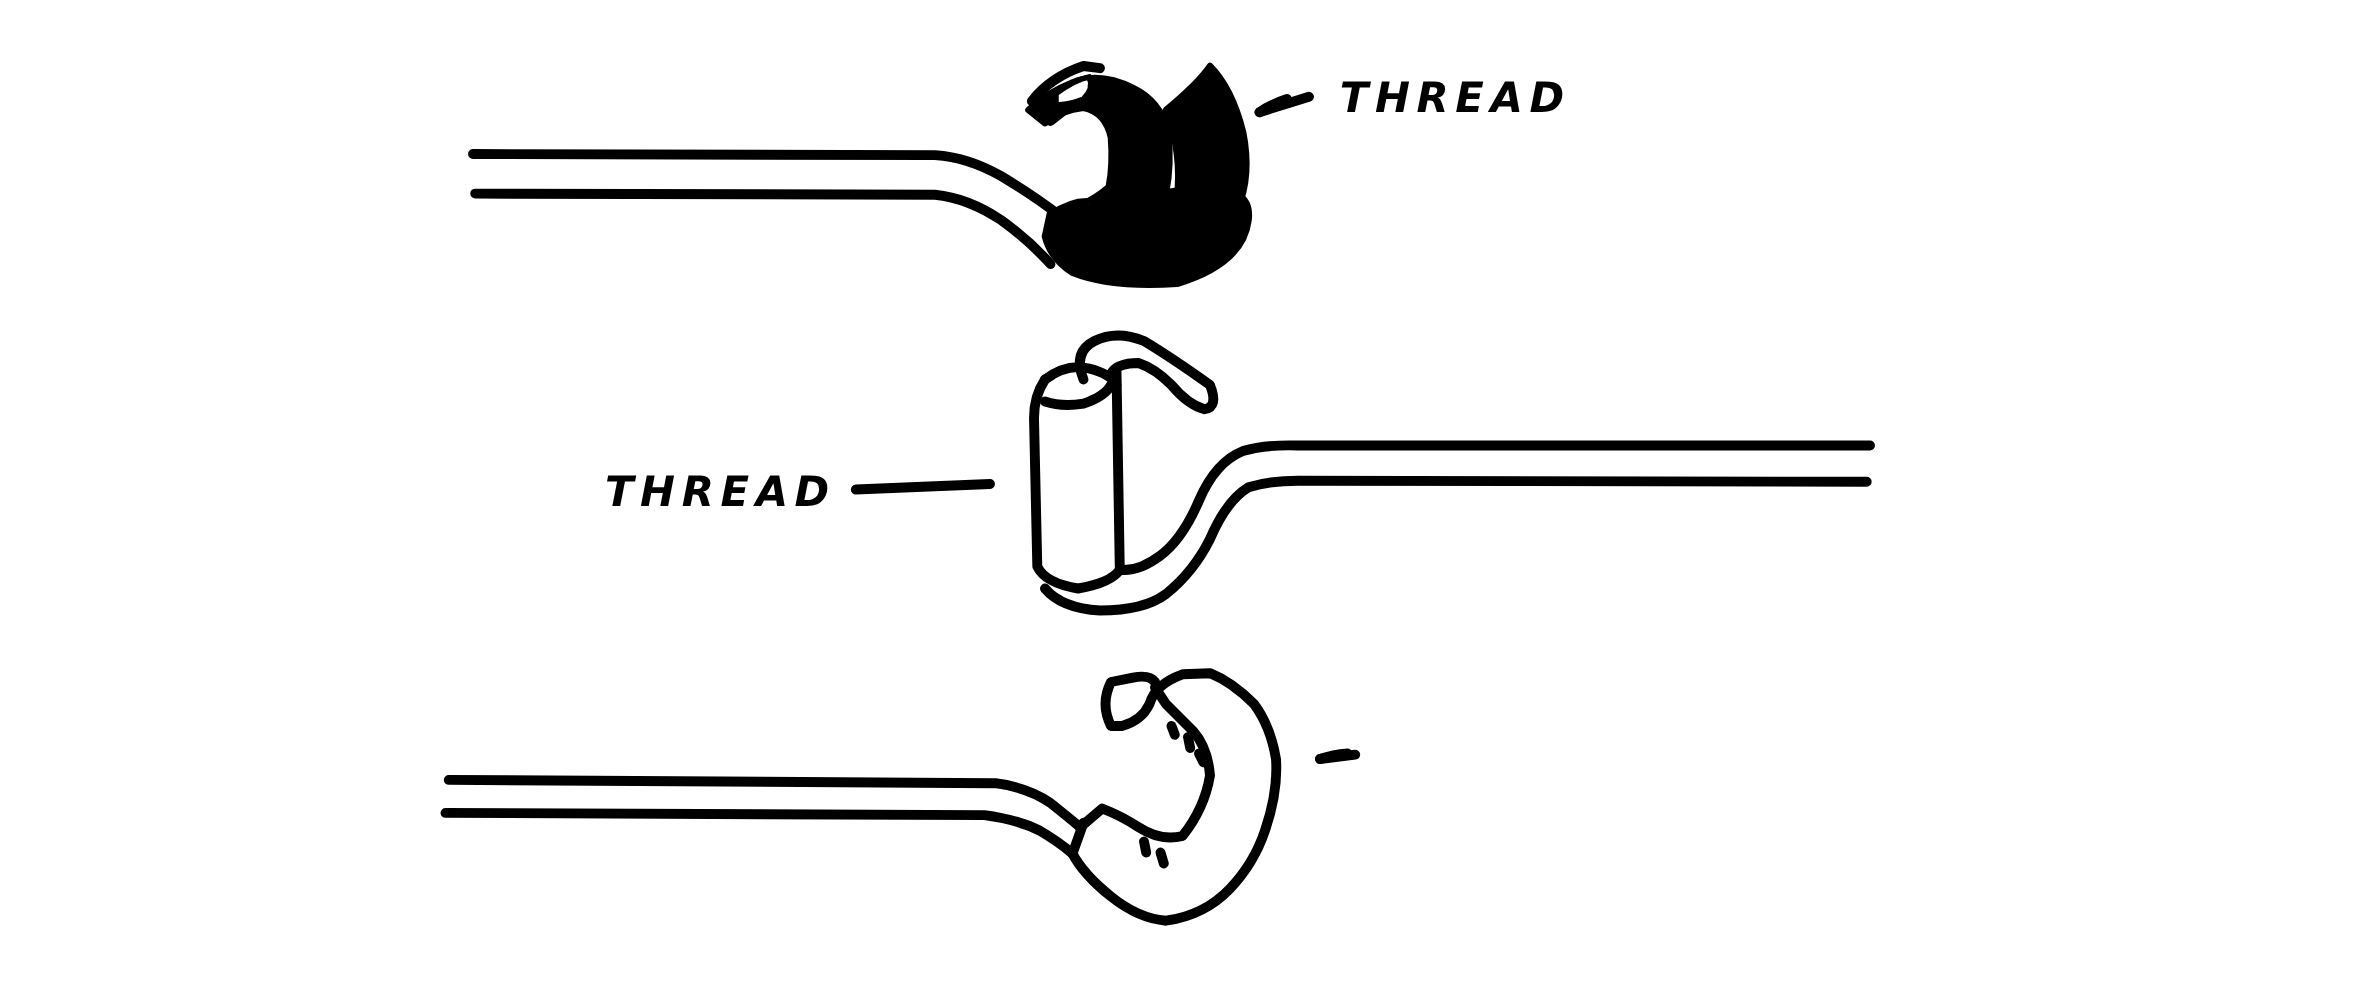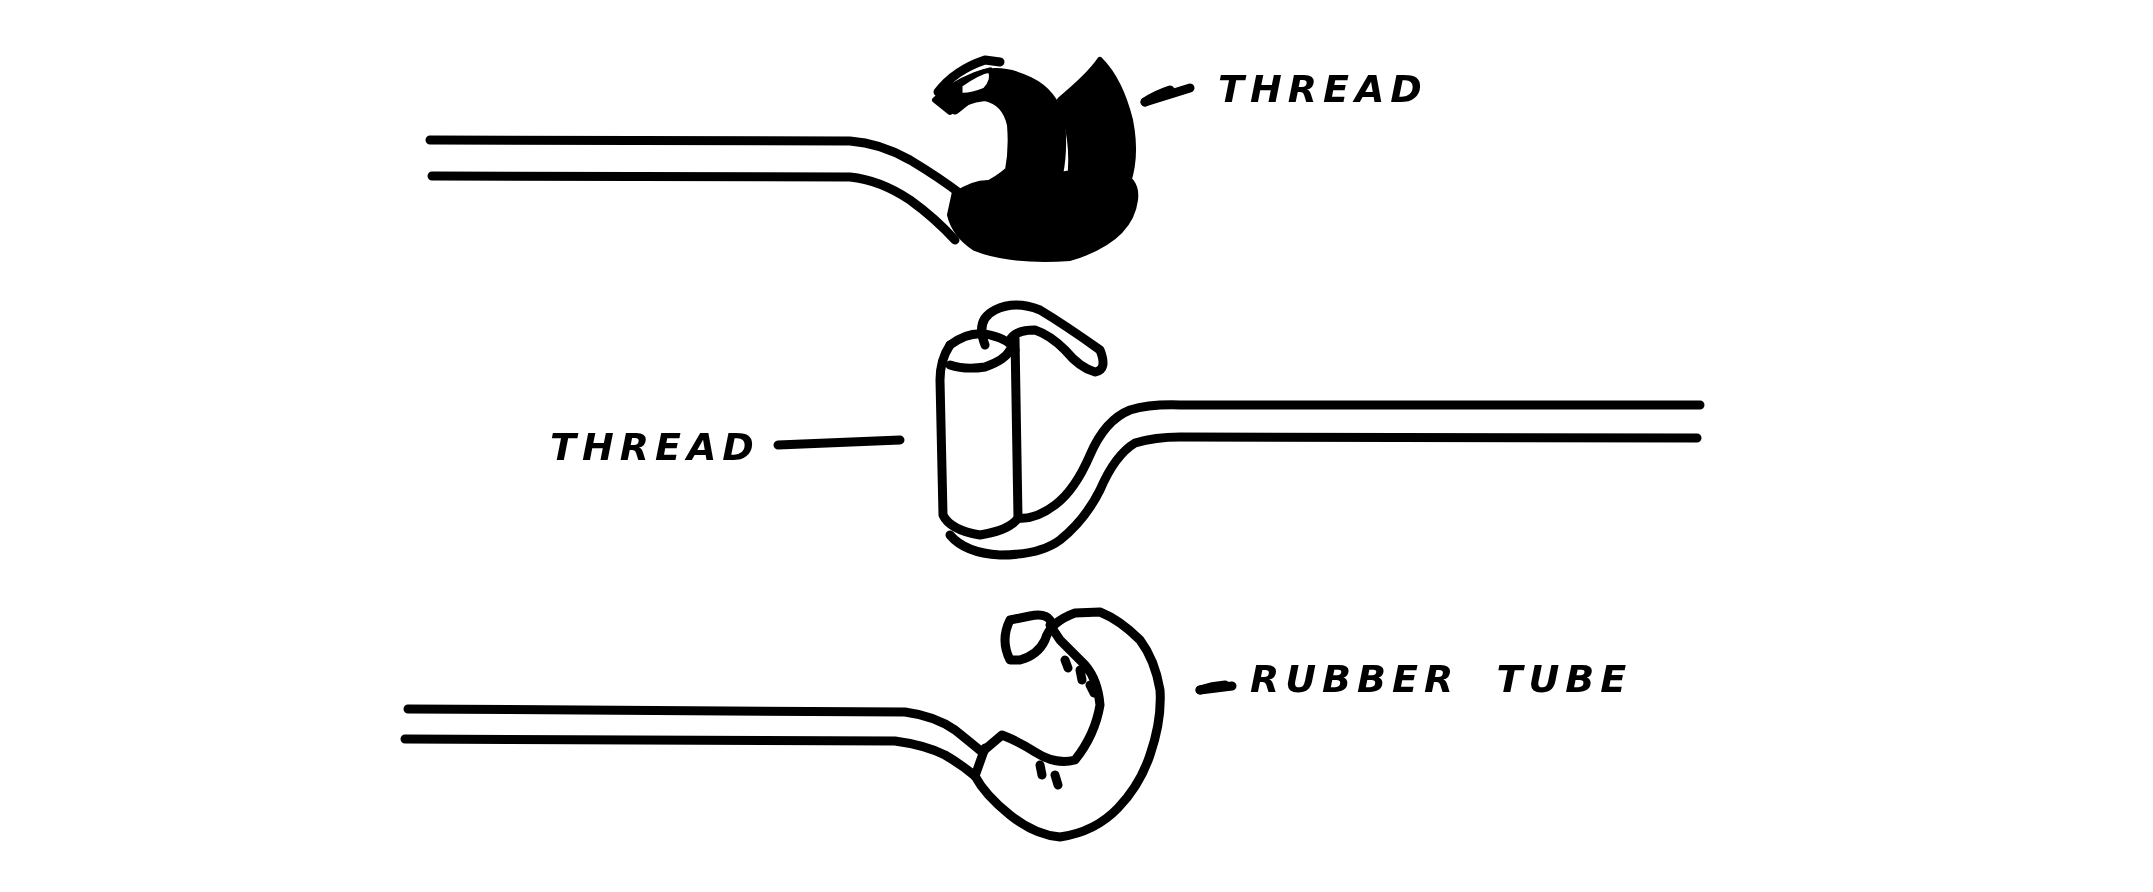--- a/index.html
+++ b/index.html
@@ -48,14 +48,13 @@
       <path class="ink" d="M1200,690 Q1212,686 1225,685"></path>
     </g>
 
     <path class="ink" d="M1145,102 L1190,88"></path>
     <path class="ink" d="M778,445 L900,440"></path>
     <path class="ink" d="M1200,690 L1232,686"></path>
   </svg>
 
   <div class="label" style="left:1218px; top:70px;">THREAD</div>
   <div class="label" style="left:550px; top:428px;">THREAD</div>
-  <div class="label" style="left:1250px; top:660px; word-spacing:18px;">RUBBER TUBE</div>
 </div>
 
 </body></html>

